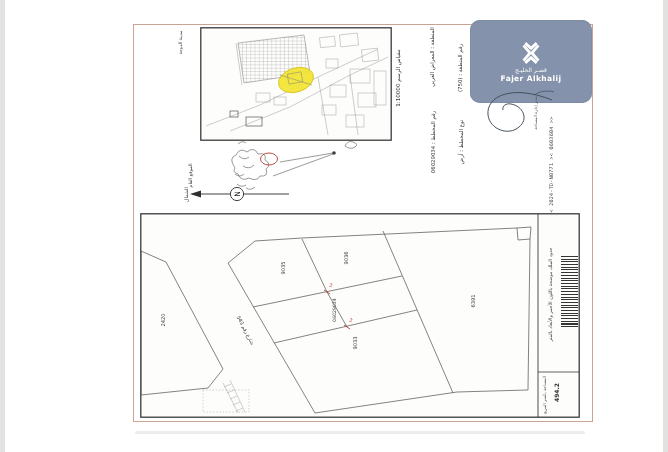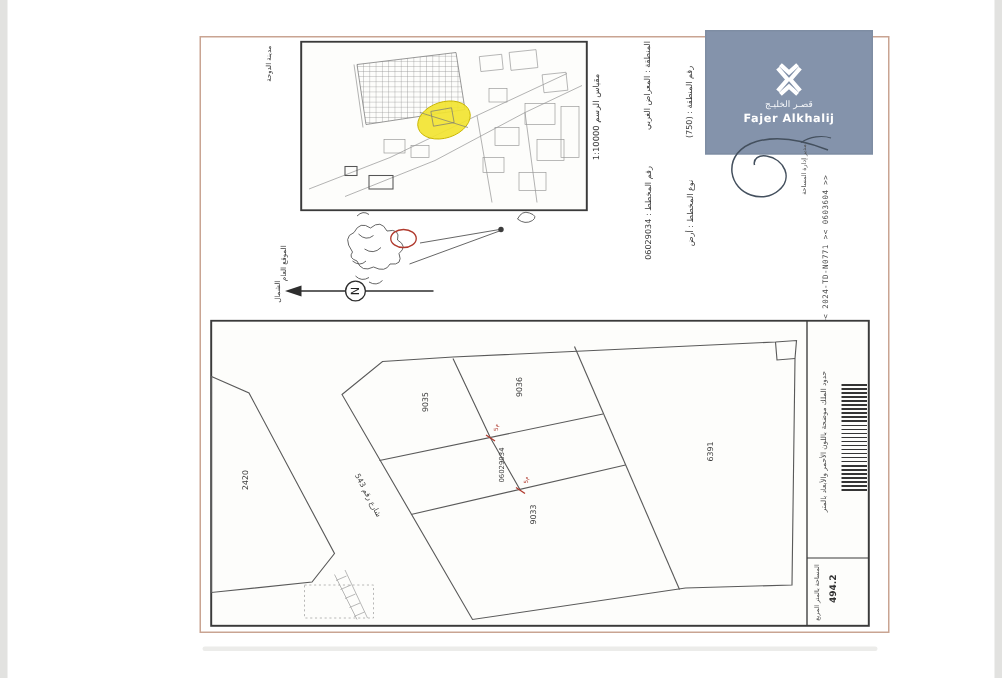--- a/index.html
+++ b/index.html
@@ -77,21 +77,21 @@
   </svg>
 
   <div class="vtext" style="left:160px;top:38px;width:42px;height:9px;font-size:4.6px;">مدينة الدوحة</div>
 
   <div class="vtext" style="left:359px;top:73px;width:80px;height:10px;font-size:5.6px;">مقياس الرسم 1:10000</div>
   <div class="vtext" style="left:404px;top:52px;width:58px;height:10px;font-size:5.4px;">المنطقة : المعراض الغربي</div>
   <div class="vtext" style="left:430px;top:63px;width:62px;height:10px;font-size:5.4px;">رقم المنطقة : (750)</div>
   <div class="vtext" style="left:405px;top:137px;width:58px;height:10px;font-size:5.4px;">رقم المخطط : 06029034</div>
   <div class="vtext" style="left:434px;top:137px;width:56px;height:10px;font-size:5.4px;">نوع المخطط : أرض</div>
 
-  <div class="logo" style="left:470px;top:20px;width:112px;height:83px;">
+  <div class="logo" style="left:470px;top:20px;width:122px;height:83px;border-radius:10px;">
     <svg width="30" height="24" viewBox="0 0 32 22">
       <g stroke="#ffffff" stroke-width="3" fill="none" stroke-linecap="square">
         <path d="M9,4 L15,11 L9,18"></path>
         <path d="M23,4 L17,11 L23,18"></path>
         <path d="M11,1.5 L16,6 L21,1.5"></path>
         <path d="M11,20.5 L16,16 L21,20.5"></path>
       </g>
     </svg>
     <div class="brand-ar">قصـر الخليـج</div>
     <div class="brand-en">Fajer Alkhalij</div>

